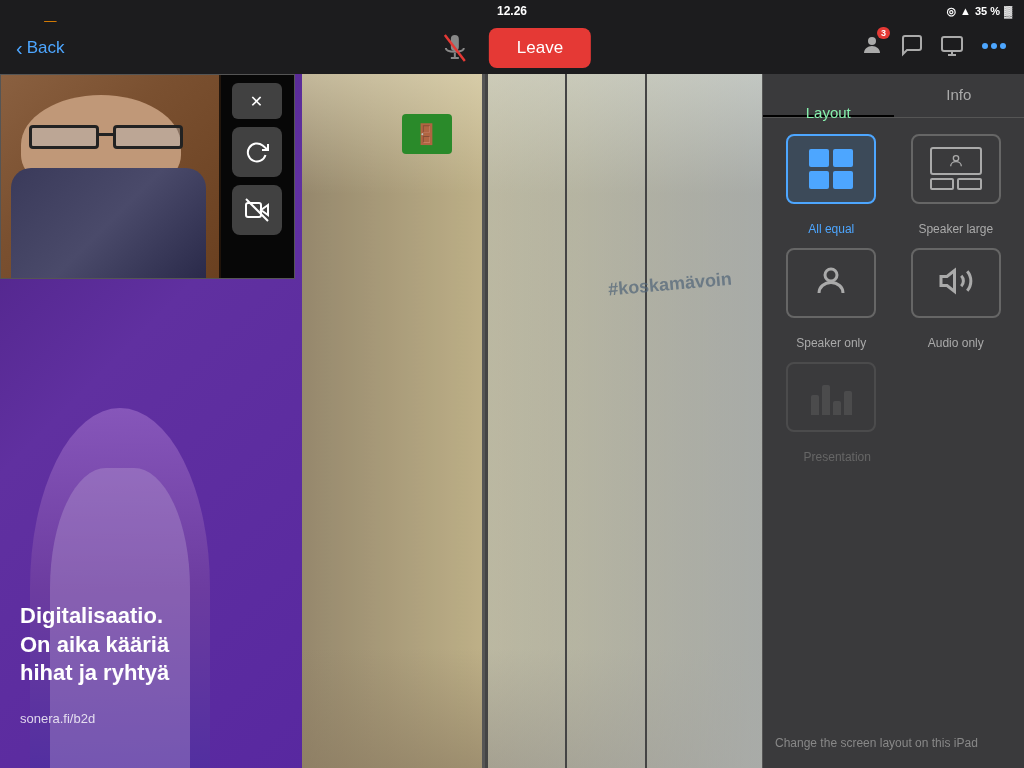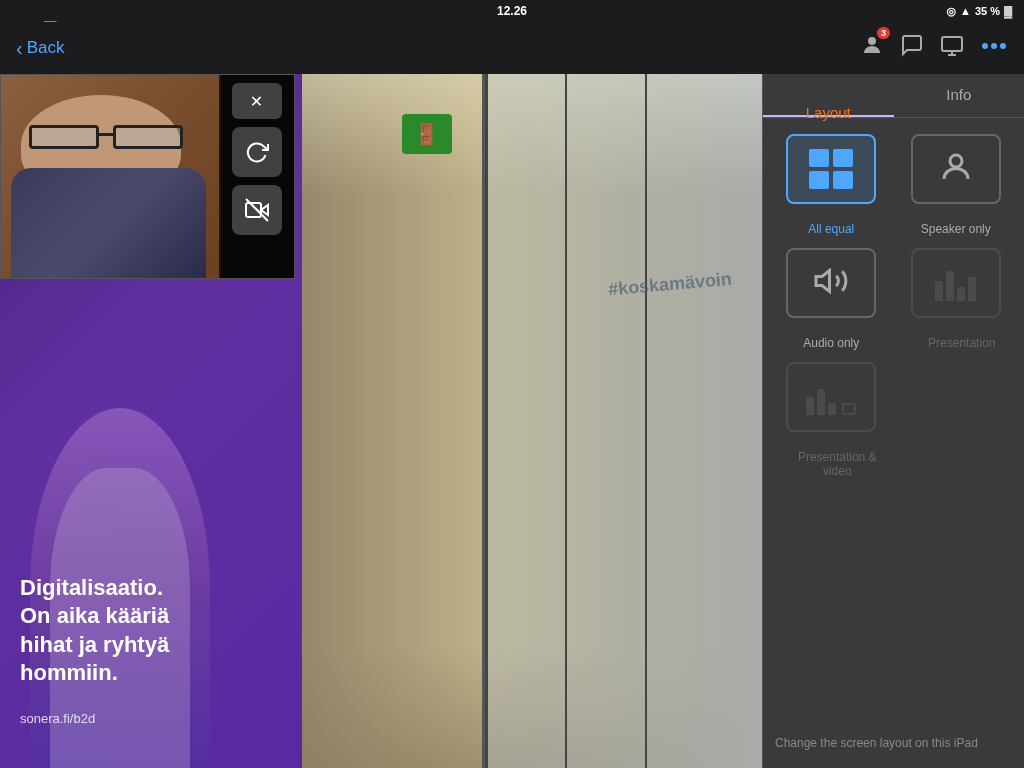--- a/index.html
+++ b/index.html
@@ -304,22 +304,22 @@
       flex: 1;
       display: flex;
       align-items: center;
       justify-content: center;
       cursor: pointer;
       font-size: 15px;
       color: #aaa;
       border-bottom: 2px solid transparent;
     }
     .tab-item.active {
-      color: #f97316;
-      border-bottom: 2px solid #c4b5fd;
+      color: #86efac;
+      border-bottom: 2px solid #000000;
       margin-top: 36px;
     }
 
     
     .layout-options {
       padding: 16px 12px;
       display: grid;
       grid-template-columns: 1fr 1fr;
       gap: 12px;
     }
@@ -411,20 +411,32 @@
     <span>▲</span>
     <span>35 %</span>
     <span>▓</span>
   </div>
 </div>
 
 <div class="nav-bar">
   <div class="back-btn">
     <span class="back-chevron">‹</span>
     <span>Back</span>
+  </div>
+  <div class="nav-center">
+    <div class="mic-btn">
+      <svg width="22" height="28" viewBox="0 0 22 28" fill="none">
+        <rect x="7" y="1" width="8" height="16" rx="4" fill="#888"></rect>
+        <path d="M2 14c0 5 18 5 18 0" stroke="#888" stroke-width="2" fill="none"></path>
+        <line x1="11" y1="19" x2="11" y2="24" stroke="#888" stroke-width="2"></line>
+        <line x1="7" y1="24" x2="15" y2="24" stroke="#888" stroke-width="2"></line>
+        <line x1="1" y1="1" x2="21" y2="27" stroke="#e53935" stroke-width="2.5"></line>
+      </svg>
+    </div>
+    <button class="leave-btn">Leave</button>
   </div>
   <div class="nav-right">
     <div class="nav-icon-btn">
       <svg width="24" height="24" viewBox="0 0 24 24" fill="#aaa">
         <circle cx="12" cy="8" r="4"></circle>
         <path d="M4 20c0-4 3.6-7 8-7s8 3 8 7"></path>
       </svg>
       <span class="badge">3</span>
     </div>
     <div class="nav-icon-btn">
@@ -455,21 +467,20 @@
     <div class="banner-area">
       <div class="b2d-logo">B2D</div>
       <div class="b2d-sub">Business to Digital</div>
 
       <div style="position:absolute;bottom:0;left:30px;width:180px;height:360px;background:linear-gradient(to bottom, #9060c0 0%, #7040a0 50%, #5030a0 100%);border-radius:50% 50% 0 0;opacity:0.8;"></div>
       <div style="position:absolute;bottom:0;left:50px;width:140px;height:300px;background:rgba(200,180,220,0.3);border-radius:40% 40% 0 0;"></div>
       <div class="banner-text">
         <div>Digitalisaatio.</div>
         <div>On aika kääriä</div>
         <div>hihat ja ryhtyä</div>
-        <div>hommiin.</div>
       </div>
       <div class="banner-url">sonera.fi/b2d</div>
     </div>
 
     <div class="corridor-area">
       <div class="corridor-overlay"></div>
 
       <div style="position:absolute;top:0;left:0;right:0;height:120px;background:linear-gradient(to bottom,#f0e8c8,rgba(200,180,120,0));opacity:0.5;"></div>
 
       <div style="position:absolute;bottom:0;left:0;right:0;height:120px;background:linear-gradient(to top,#8a7a60,transparent);opacity:0.6;"></div>
@@ -536,20 +547,37 @@
         <div class="grid-icon">
           <div class="grid-cell" style="background:#4da6ff;"></div>
           <div class="grid-cell" style="background:#4da6ff;"></div>
           <div class="grid-cell" style="background:#4da6ff;"></div>
           <div class="grid-cell" style="background:#4da6ff;"></div>
         </div>
       </div>
       <span class="layout-label active">All equal</span>
     </div>
 
+    <div class="layout-option">
+      <div class="layout-btn">
+        <div style="display:flex;flex-direction:column;gap:3px;width:52px;height:44px;">
+          <div style="width:100%;height:28px;border:2px solid #aaa;border-radius:3px;display:flex;align-items:center;justify-content:center;">
+            <svg width="16" height="16" viewBox="0 0 24 24" fill="none" stroke="#aaa" stroke-width="2">
+              <circle cx="12" cy="8" r="4"></circle>
+              <path d="M4 20c0-4 3.6-7 8-7s8 3 8 7"></path>
+            </svg>
+          </div>
+          <div style="display:flex;gap:3px;">
+            <div style="flex:1;height:12px;border:2px solid #aaa;border-radius:2px;"></div>
+            <div style="flex:1;height:12px;border:2px solid #aaa;border-radius:2px;"></div>
+          </div>
+        </div>
+      </div>
+      <span class="layout-label">Speaker large</span>
+    </div>
 
     <div class="layout-option">
       <div class="layout-btn">
         <div>
           <svg width="36" height="36" viewBox="0 0 24 24" fill="none" stroke="#aaa" stroke-width="2">
             <circle cx="12" cy="8" r="4"></circle>
             <path d="M4 20c0-4 3.6-7 8-7s8 3 8 7"></path>
           </svg>
         </div>
       </div>
@@ -574,29 +602,16 @@
         <div class="bar-chart-icon">
           <div class="bar" style="height:20px;background:#666;"></div>
           <div class="bar" style="height:30px;background:#666;"></div>
           <div class="bar" style="height:14px;background:#666;"></div>
           <div class="bar" style="height:24px;background:#666;"></div>
         </div>
       </div>
       <span class="layout-label disabled">Presentation</span>
     </div>
 
-    <div class="layout-option">
-      <div class="layout-btn disabled">
-        <div style="display:flex;gap:6px;align-items:flex-end;">
-          <div class="bar-chart-icon">
-            <div class="bar" style="height:18px;background:#666;"></div>
-            <div class="bar" style="height:26px;background:#666;"></div>
-            <div class="bar" style="height:12px;background:#666;"></div>
-          </div>
-          <div style="width:14px;height:12px;border:2px solid #666;border-radius:2px;"></div>
-        </div>
-      </div>
-      <span class="layout-label disabled">Presentation &amp; video</span>
-    </div>
   </div>
 
   <div class="hint-text">Change the screen layout on this iPad</div>
 </div>
 
 </body></html>

